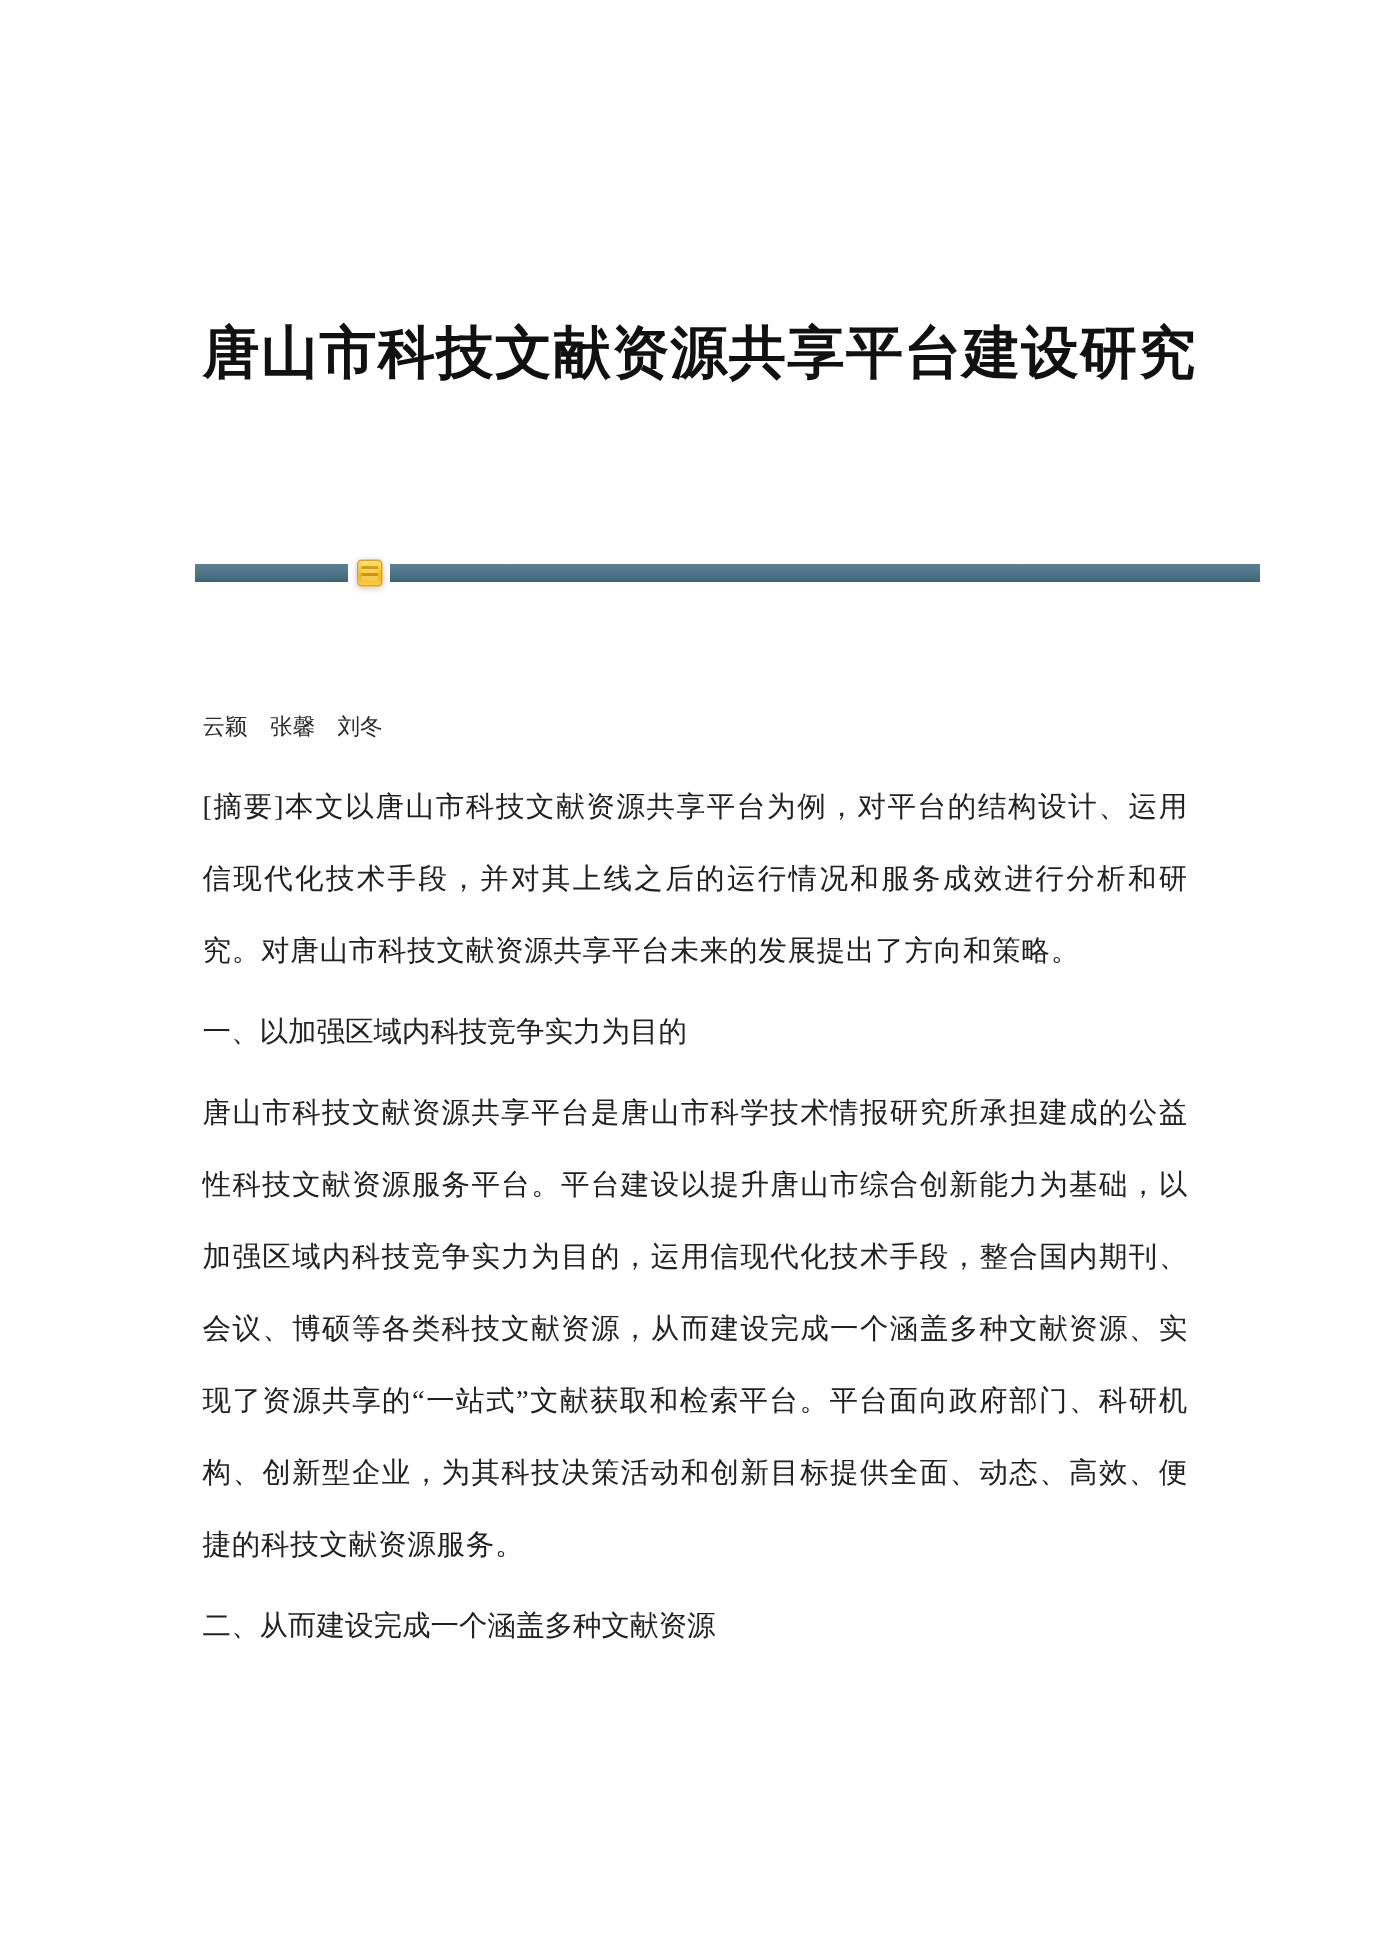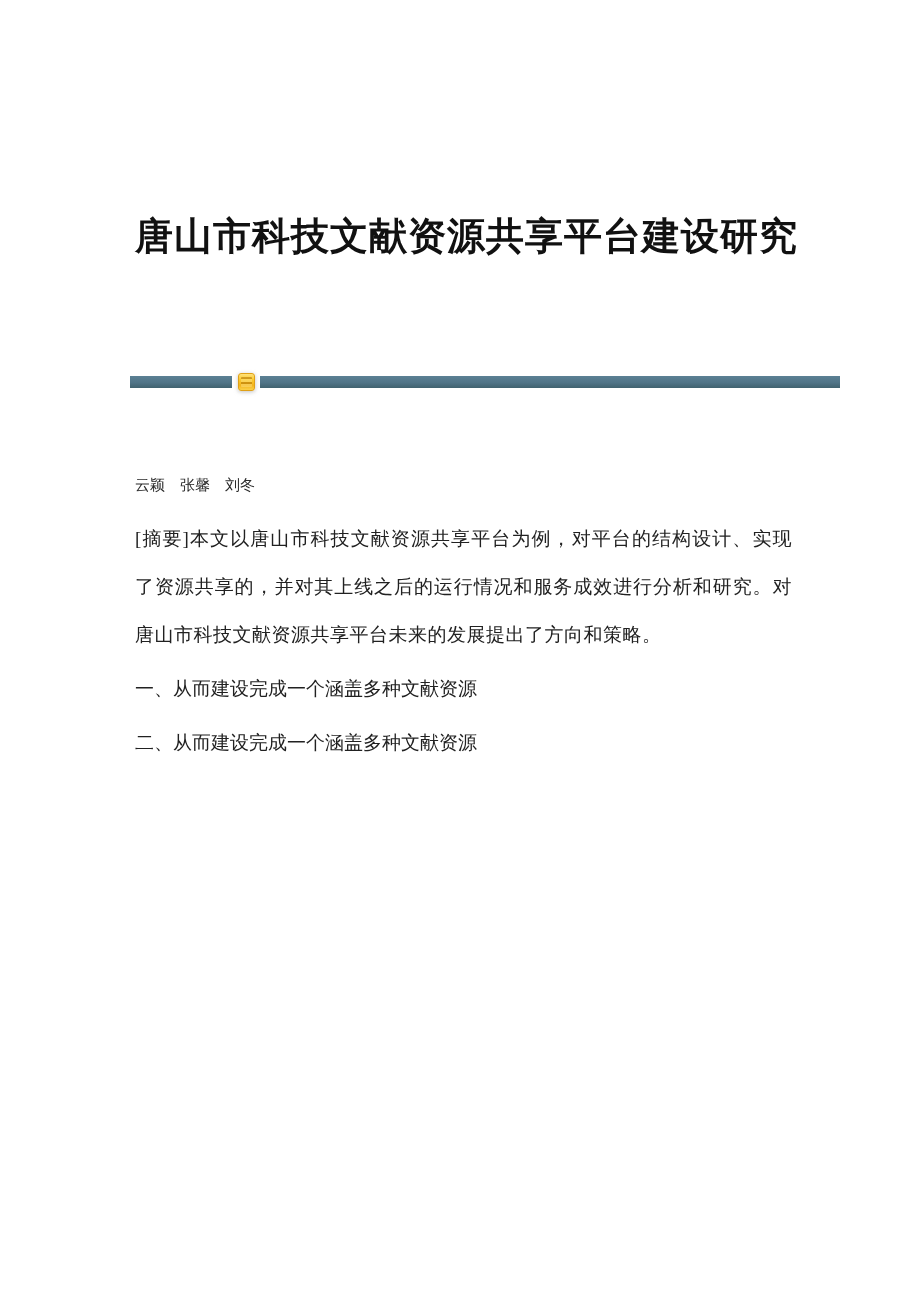--- a/index.html
+++ b/index.html
@@ -108,21 +108,22 @@
   <div class="divider">
     <div class="bar-seg bar-left"></div>
     <div class="icon-gap">
       <div class="gold-icon"></div>
     </div>
     <div class="bar-seg bar-right"></div>
   </div>
 
   <p class="authors">云颖　张馨　刘冬</p>
 
-  <p class="para">[摘要]本文以唐山市科技文献资源共享平台为例，对平台的结构设计、实现了资源共享的，并对其上线之后的运行情况和服务成效进行分析和研究。对唐山市科技文献资源共享平台未来的发展提出了方向和策略。</p>
+  <p class="para">[摘要]本文以唐山市科技文献资源共享平台为例，对平台的结构设计、运用信现代化技术手段，并对其上线之后的运行情况和服务成效进行分析和研究。对唐山市科技文献资源共享平台未来的发展提出了方向和策略。</p>
 
 
-  <p class="section-heading">一、从而建设完成一个涵盖多种文献资源</p>
+  <p class="section-heading">一、以加强区域内科技竞争实力为目的</p>
 
+  <p class="para">唐山市科技文献资源共享平台是唐山市科学技术情报研究所承担建成的公益性科技文献资源服务平台。平台建设以提升唐山市综合创新能力为基础，以加强区域内科技竞争实力为目的，运用信现代化技术手段，整合国内期刊、会议、博硕等各类科技文献资源，从而建设完成一个涵盖多种文献资源、实现了资源共享的“一站式”文献获取和检索平台。平台面向政府部门、科研机构、创新型企业，为其科技决策活动和创新目标提供全面、动态、高效、便捷的科技文献资源服务。</p>
 
   <p class="section-heading">二、从而建设完成一个涵盖多种文献资源</p>
 
 </div>
 
 </body></html>

